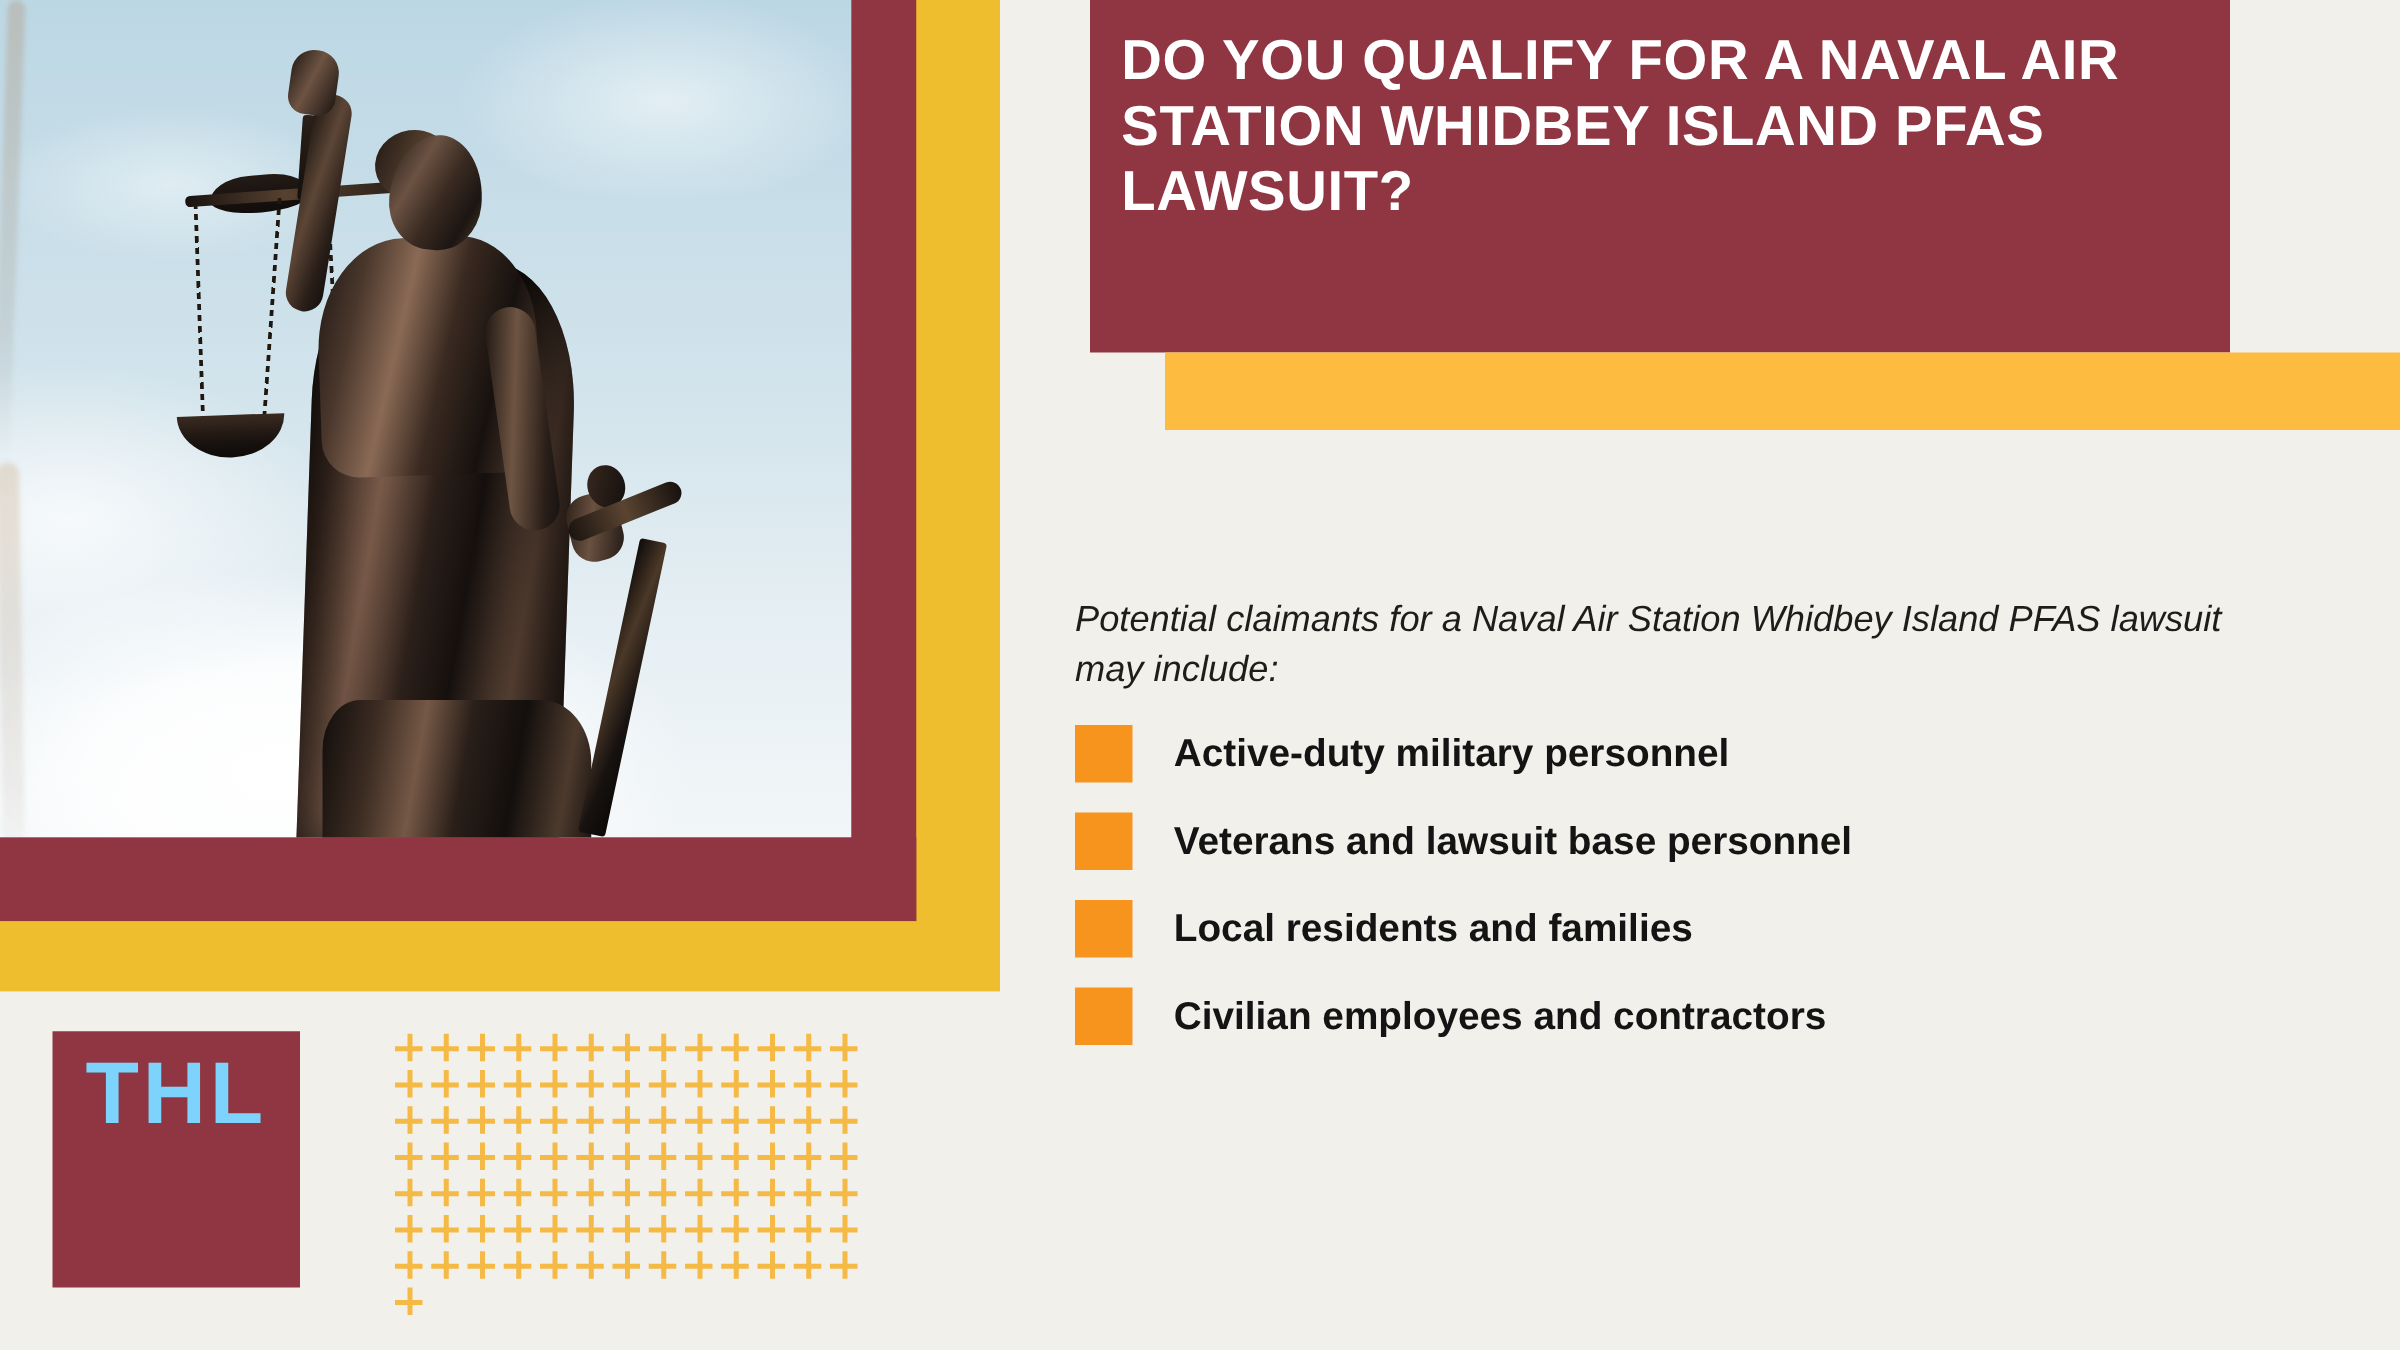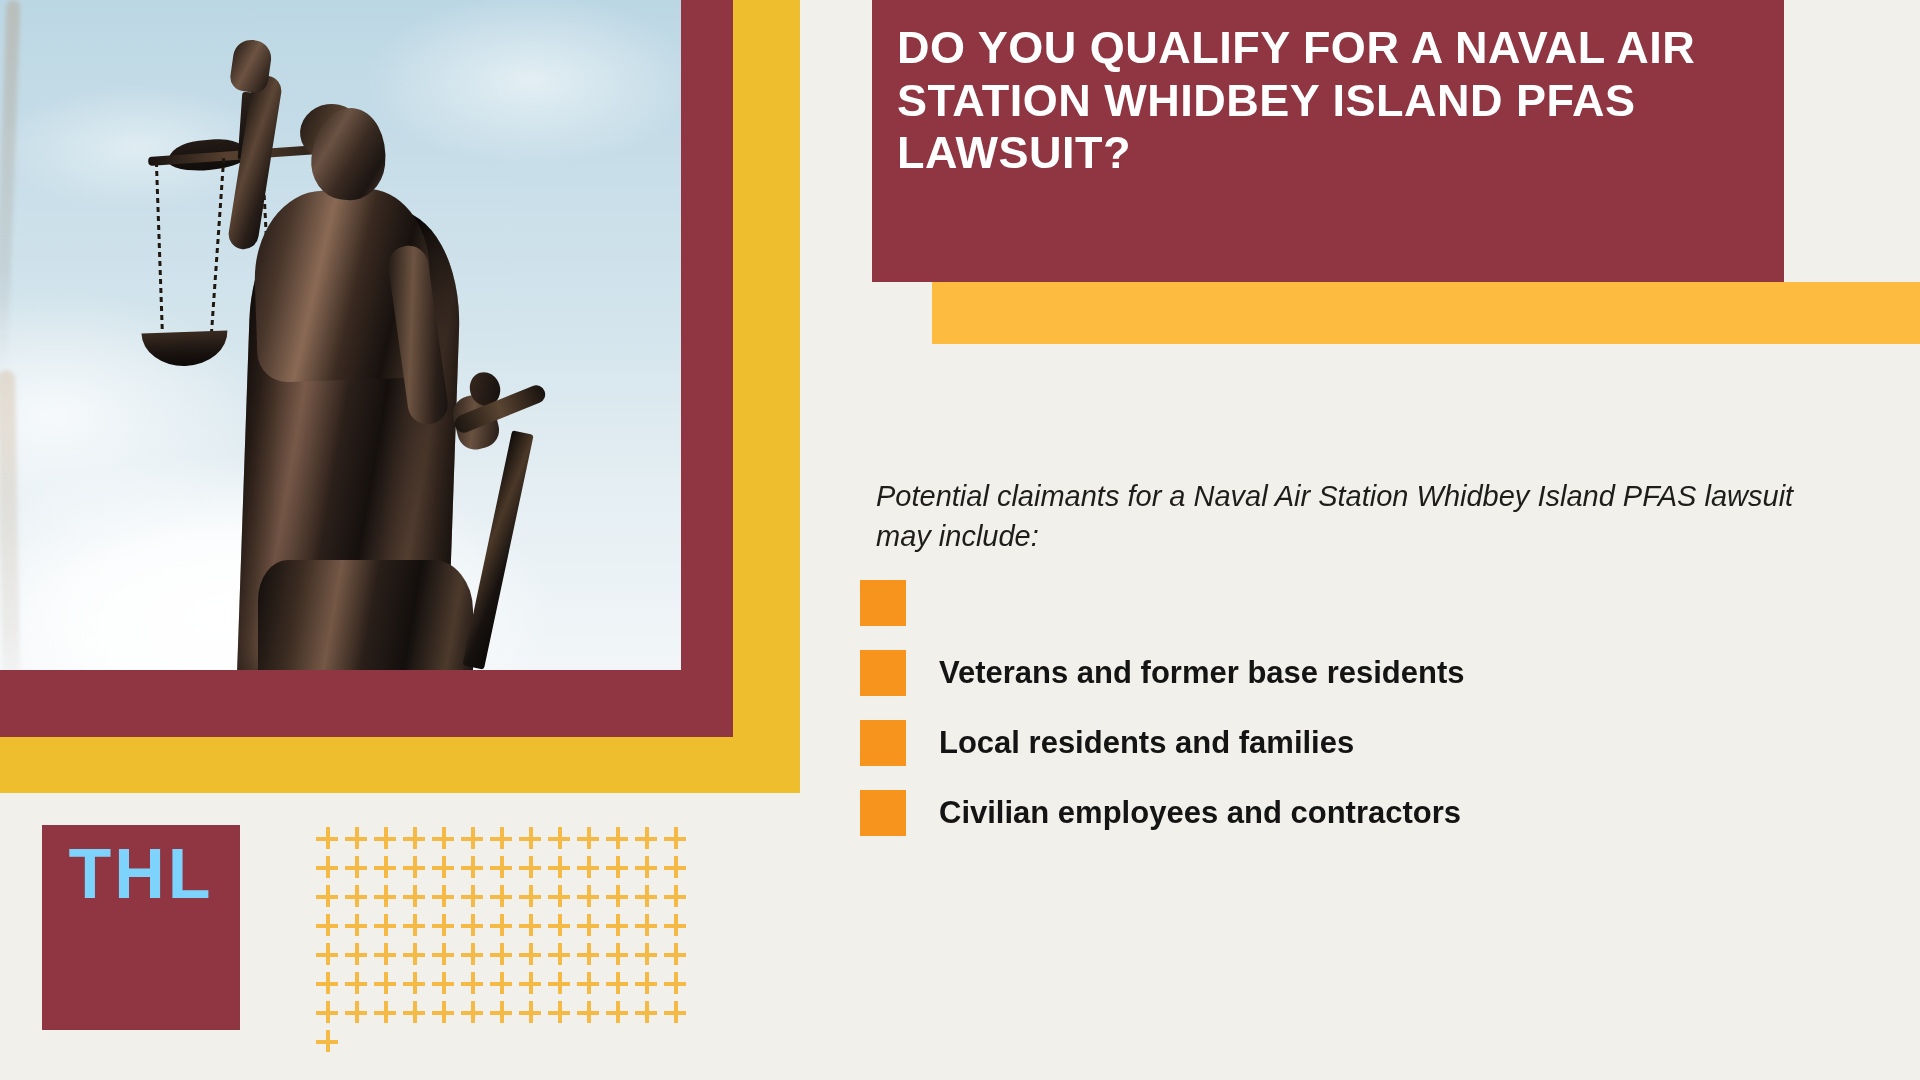--- a/index.html
+++ b/index.html
@@ -281,21 +281,20 @@
 
   .intro {
     position: absolute;
     left: 860px; top: 476px;
     width: 930px;
     font-size: 29px;
     font-style: italic;
     line-height: 1.38;
     color: #1d1d1b;
     font-family: "Liberation Sans", sans-serif;
-    margin-left: 16px;
   }
 
   .bullet-list {
     position: absolute;
     left: 860px; top: 568px;
     width: 1010px;
   }
   .bullet-row {
     display: flex;
     align-items: center;
@@ -464,24 +463,25 @@
   <div class="header-box">
     <div class="header-title">DO YOU QUALIFY FOR A NAVAL AIR STATION WHIDBEY ISLAND PFAS LAWSUIT?</div>
   </div>
   <div class="header-accent"></div>
 
   <div class="intro">Potential claimants for a Naval Air Station Whidbey Island PFAS lawsuit may include:</div>
 
   <div class="bullet-list">
     <div class="bullet-row">
       <div class="bullet-marker"></div>
+      <div class="bullet-text">Active-duty military personnel</div>
     </div>
     <div class="bullet-row">
       <div class="bullet-marker"></div>
-      <div class="bullet-text">Veterans and former base residents</div>
+      <div class="bullet-text">Veterans and lawsuit base personnel</div>
     </div>
     <div class="bullet-row">
       <div class="bullet-marker"></div>
       <div class="bullet-text">Local residents and families</div>
     </div>
     <div class="bullet-row">
       <div class="bullet-marker"></div>
       <div class="bullet-text">Civilian employees and contractors</div>
     </div>
     <div class="bullet-row">

